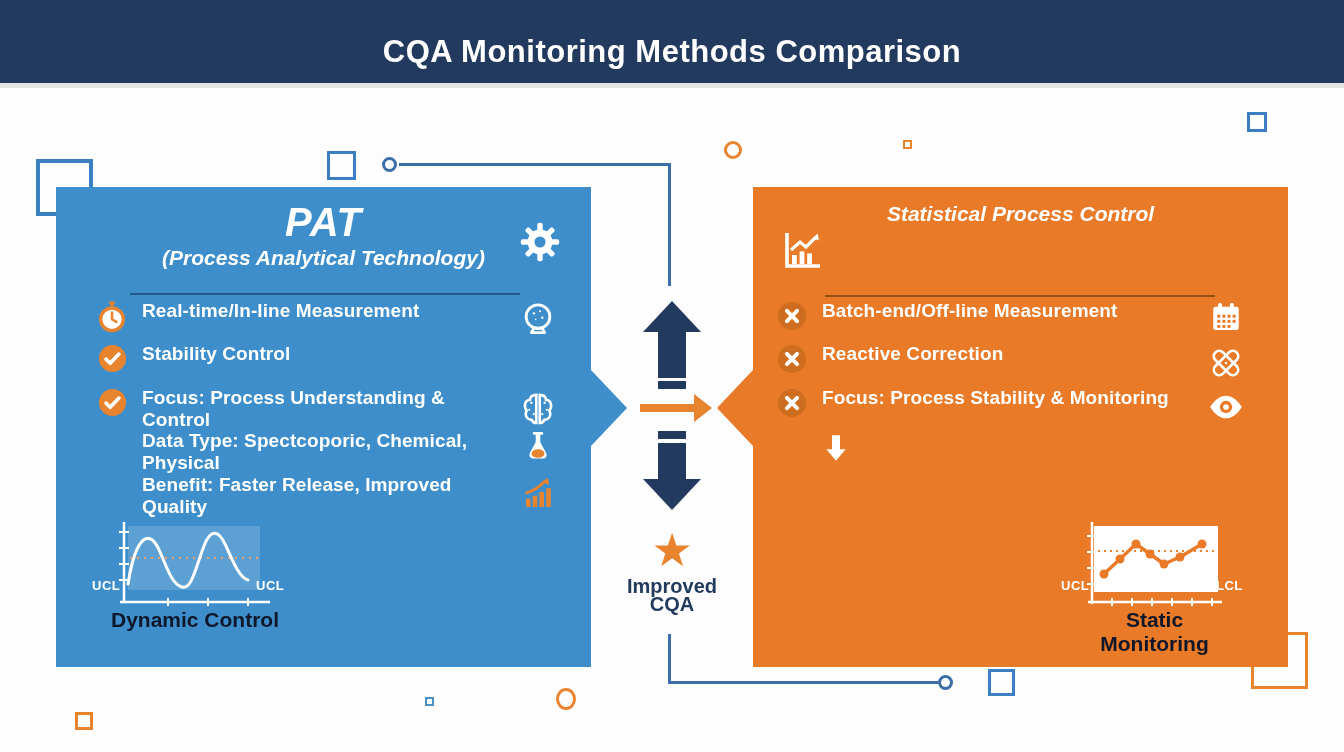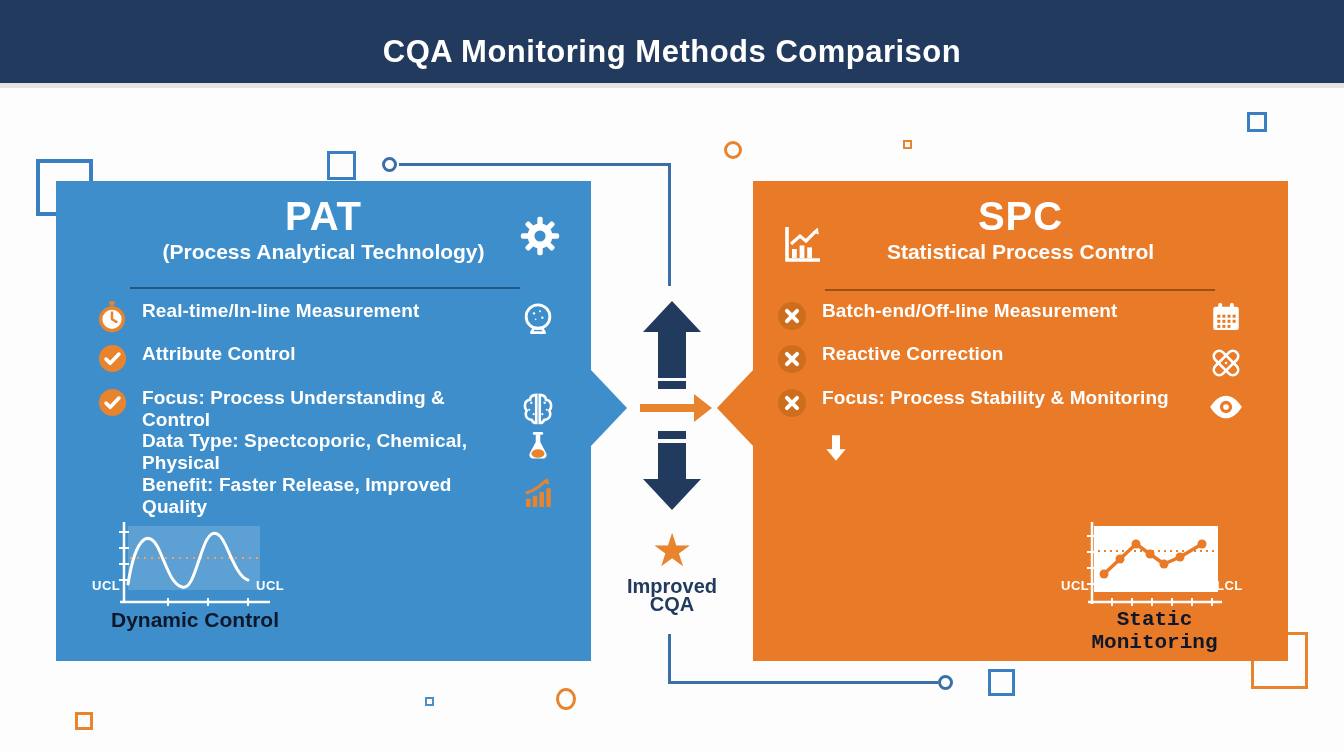--- a/index.html
+++ b/index.html
@@ -12,21 +12,21 @@
   }
   *{margin:0;padding:0;box-sizing:border-box;}
   body{font-family:"Liberation Sans",sans-serif;background:#fff;}
   .canvas{position:relative;width:1344px;height:752px;background:#fdfdfd;overflow:hidden;}
 
   
   .header{position:absolute;left:0;top:0;width:1344px;height:88px;background:var(--navy);border-bottom:5px solid #e4e4e4;}
   .header h1{color:#fff;font-size:31px;font-weight:bold;text-align:center;line-height:88px;letter-spacing:.5px;margin-top:8px;}
 
   
-  .panel{position:absolute;top:181px;width:535px;height:480px;}
+  .panel{position:absolute;top:187px;width:535px;height:480px;font-style:italic;}
   .panel-left{left:56px;background:var(--blue);}
   .panel-right{left:753px;background:var(--orange);}
   .point-right{position:absolute;left:591px;top:370px;width:0;height:0;
     border-top:38px solid transparent;border-bottom:38px solid transparent;border-left:36px solid var(--blue);}
   .point-left{position:absolute;left:717px;top:370px;width:0;height:0;
     border-top:38px solid transparent;border-bottom:38px solid transparent;border-right:36px solid var(--orange);}
 
   .panel-head{position:relative;text-align:center;padding-top:13px;color:#fff;}
   .panel-head .big{font-size:40px;font-weight:bold;letter-spacing:1px;line-height:44px;}
   .panel-head .sub{font-size:21px;font-weight:bold;line-height:28px;}
@@ -132,21 +132,21 @@
         </svg>
       </span>
     </div>
     <div class="row">
       <span class="lslot">
         <svg viewBox="0 0 24 24" width="31" height="31">
           <circle cx="12" cy="12" r="10.5" fill="#e8832e"></circle>
           <path d="M7 12.5l3.2 3.2L17 8.6" stroke="#fff" stroke-width="2.8" fill="none" stroke-linecap="round" stroke-linejoin="round"></path>
         </svg>
       </span>
-      <span class="txt">Attribute Control</span>
+      <span class="txt">Stability Control</span>
       <span class="rslot"></span>
     </div>
     <div class="row">
       <span class="lslot">
         <svg viewBox="0 0 24 24" width="31" height="31">
           <circle cx="12" cy="12" r="10.5" fill="#e8832e"></circle>
           <path d="M7 12.5l3.2 3.2L17 8.6" stroke="#fff" stroke-width="2.8" fill="none" stroke-linecap="round" stroke-linejoin="round"></path>
         </svg>
       </span>
       <span class="txt">Focus: Process Understanding &amp; Control</span>
@@ -218,21 +218,20 @@
   <div class="tri" style="left:643px;top:479px;border-left:29px solid transparent;border-right:29px solid transparent;border-top:31px solid var(--navy);"></div>
 
   <div class="star" style="left:642px;top:527px;">★</div>
   <div class="improved">
     <span>Improved</span><br>
     <span>CQA</span>
   </div>
 
   <div class="panel panel-right">
     <div class="panel-head">
-      <div class="big">SPC</div>
       <div class="sub">Statistical Process Control</div>
       <div class="head-ico-left">
         <svg viewBox="0 0 24 24" width="48" height="48">
           <path d="M4.5 3v16.5H21" stroke="#fff" stroke-width="1.8" fill="none"></path>
           <g fill="#fff">
             <rect x="7" y="14" width="2.4" height="4.5"></rect>
               <rect x="10.8" y="12.2" width="2.4" height="6.3"></rect>
               <rect x="14.6" y="13.2" width="2.4" height="5.3"></rect>
           </g>
           <path d="M6.5 11.5l4.5-4 3 2.5 4.8-4.8" stroke="#fff" stroke-width="1.6" fill="none"></path>
@@ -336,15 +335,15 @@
         <circle cx="60" cy="43" r="4.5"></circle>
         <circle cx="76" cy="28" r="4.5"></circle>
         <circle cx="90" cy="38" r="4.5"></circle>
         <circle cx="104" cy="48" r="4.5"></circle>
         <circle cx="120" cy="41" r="4.5"></circle>
         <circle cx="142" cy="28" r="4.5"></circle>
       </g>
   </svg>
   <span class="axis-label" style="left:1061px;top:578px;">UCL</span>
   <span class="axis-label" style="left:1216px;top:578px;">LCL</span>
-  <div class="chart-caption" style="left:1072px;top:608px;width:165px;font-family:Liberation Mono, monospace;">Static Monitoring</div>
+  <div class="chart-caption" style="left:1072px;top:608px;width:165px;">Static Monitoring</div>
 
 </div>
 
 </body></html>

